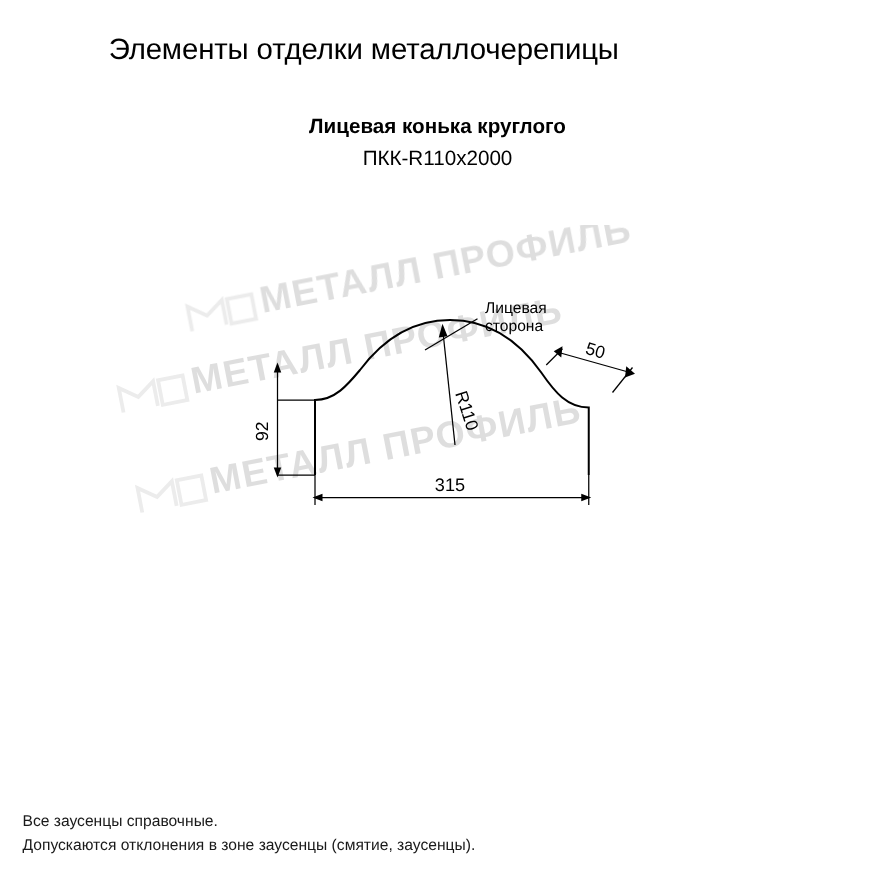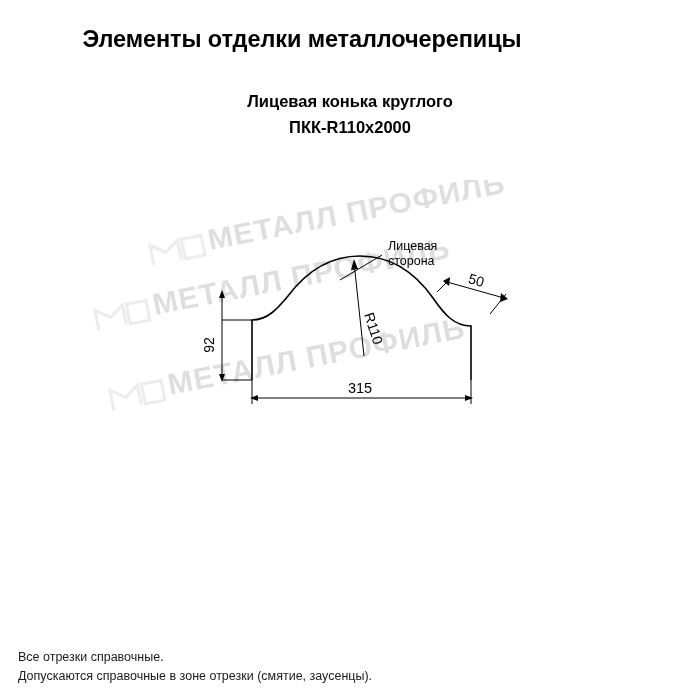--- a/index.html
+++ b/index.html
@@ -17,46 +17,46 @@
     overflow: hidden;
   }
   .page {
     position: relative;
     width: 700px;
     height: 700px;
   }
   .title {
     position: absolute;
     top: 26px;
-    left: 12px;
+    left: 1px;
     width: 580px;
     text-align: center;
     font-size: 23.5px;
-    font-weight: bold;
+    font-weight: normal;
     letter-spacing: -0.1px;
     color: #000;
   }
   .subtitle {
     position: absolute;
     top: 92px;
     left: 0;
     width: 700px;
     text-align: center;
     font-size: 16.5px;
     font-weight: bold;
     color: #000;
   }
   .subtitle2 {
     position: absolute;
     top: 118px;
     left: 0;
     width: 700px;
     text-align: center;
     font-size: 16.5px;
-    font-weight: bold;
+    font-weight: normal;
     color: #000;
   }
   .drawing {
     position: absolute;
     top: 180px;
     left: 92px;
     width: 560px;
     height: 300px;
   }
   .watermark-layer {
@@ -170,17 +170,17 @@
         <path d="M373 215 L381 218 L373 221 Z" fill="#000" stroke="none"></path>
         <line x1="160" y1="200" x2="160" y2="224"></line>
         <line x1="379" y1="200" x2="379" y2="224"></line>
       </g>
       <text x="268" y="213" font-size="14.5" text-anchor="middle">315</text>
 
     </svg>
   </div>
 
   <div class="footnotes">
-    <div>Все отрезки справочные.</div>
-    <div>Допускаются справочные в зоне отрезки (смятие, заусенцы).</div>
+    <div>Все заусенцы справочные.</div>
+    <div>Допускаются отклонения в зоне заусенцы (смятие, заусенцы).</div>
   </div>
 
 </div>
 
 </body></html>

